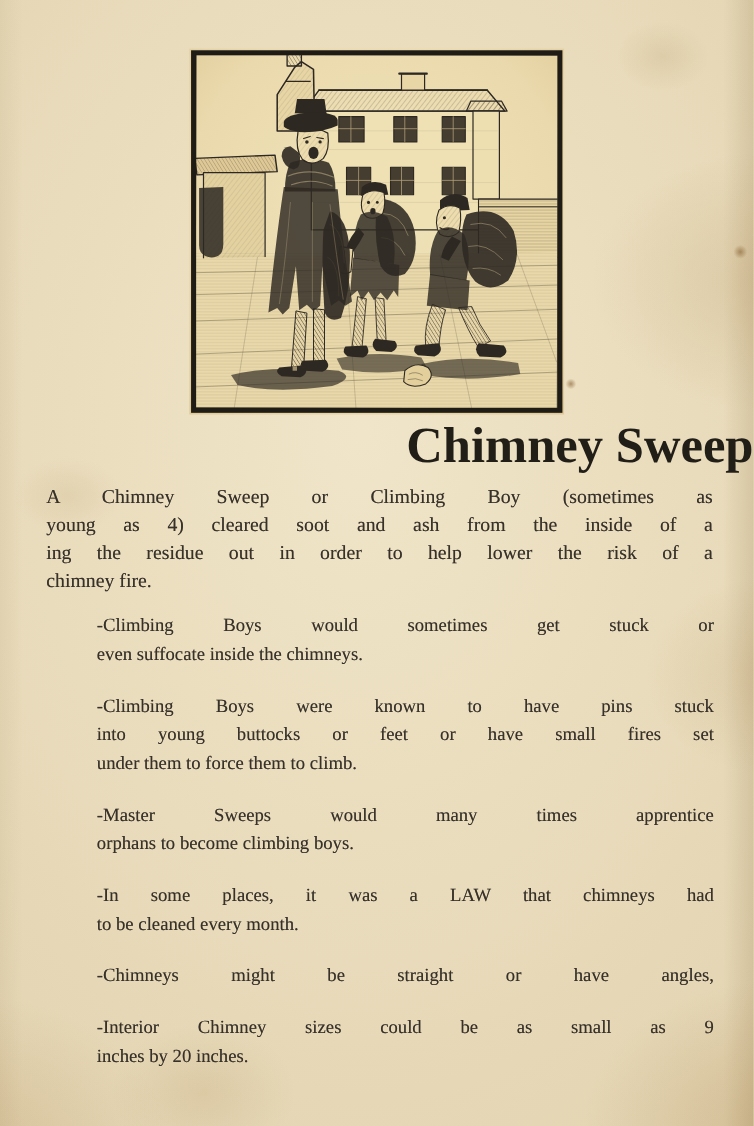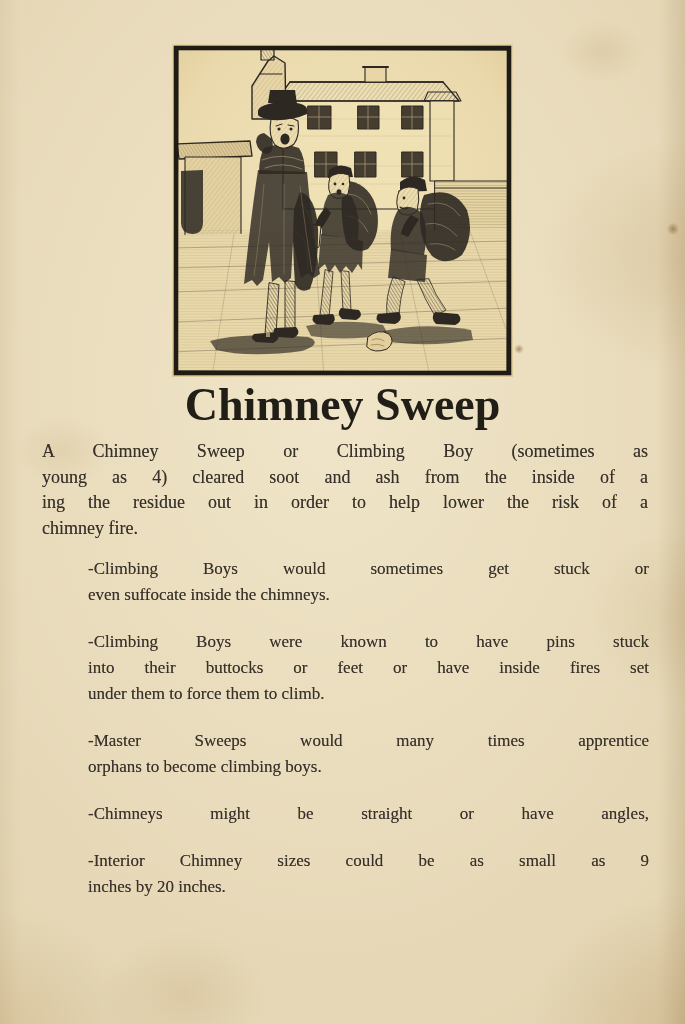--- a/index.html
+++ b/index.html
@@ -19,21 +19,21 @@
       radial-gradient(60px 45px at 88% 5%, rgba(150,108,48,.12), rgba(150,108,48,0) 70%),
       linear-gradient(90deg, rgba(120,90,40,.07), rgba(120,90,40,0) 3%, rgba(120,90,40,0) 96%, rgba(120,90,40,.16)),
       radial-gradient(760px 1060px at 48% 38%, rgba(255,250,232,.35), rgba(170,138,86,.14) 96%);
   }
   .page{position:absolute;inset:0;}
   .engraving{
     width:341px;height:333px;margin:44px auto 0;position:relative;
   }
   .engraving svg{display:block;width:100%;height:100%;}
   h1.title{
-    margin:5px 0 0;padding:0;text-align:center;
+    margin:5px 0 0;padding:0;text-align:right;
     font-size:46px;line-height:45px;font-weight:bold;color:#211d17;
     letter-spacing:0px;
   }
   .intro{
     margin:12px 37px 0 42px;
     font-size:18px;line-height:25.7px;color:#37312a;
   }
   .bullets{
     margin:14px 36px 0 88px;
     font-size:17px;line-height:26px;color:#37312a;
@@ -253,28 +253,32 @@
       <div class="jline jlast">chimney fire.</div>
     </div>
 
   <div class="bullets">
     <div class="bullet">
         <div class="jline">-Climbing Boys would sometimes get stuck or</div>
         <div class="jline jlast">even suffocate inside the chimneys.</div>
       </div>
     <div class="bullet">
         <div class="jline">-Climbing Boys were known to have pins stuck</div>
-        <div class="jline">into their buttocks or feet or have inside fires set</div>
+        <div class="jline">into young buttocks or feet or have small fires set</div>
         <div class="jline jlast">under them to force them to climb.</div>
       </div>
     <div class="bullet">
         <div class="jline">-Master Sweeps would many times apprentice</div>
         <div class="jline jlast">orphans to become climbing boys.</div>
       </div>
     <div class="bullet">
+        <div class="jline">-In some places, it was a LAW that chimneys had</div>
+        <div class="jline jlast">to be cleaned every month.</div>
+      </div>
+    <div class="bullet">
         <div class="jline">-Chimneys might be straight or have angles,</div>
       </div>
     <div class="bullet">
         <div class="jline">-Interior Chimney sizes could be as small as 9</div>
         <div class="jline jlast">inches by 20 inches.</div>
       </div>
   </div>
 
 </div>
 

